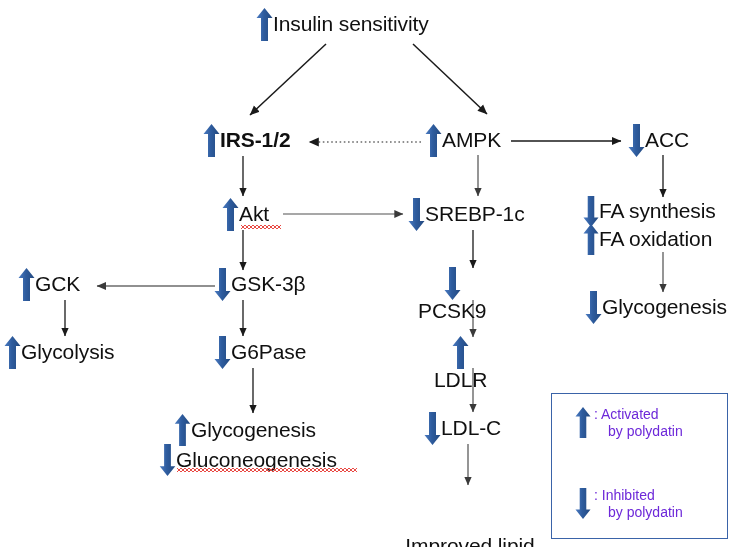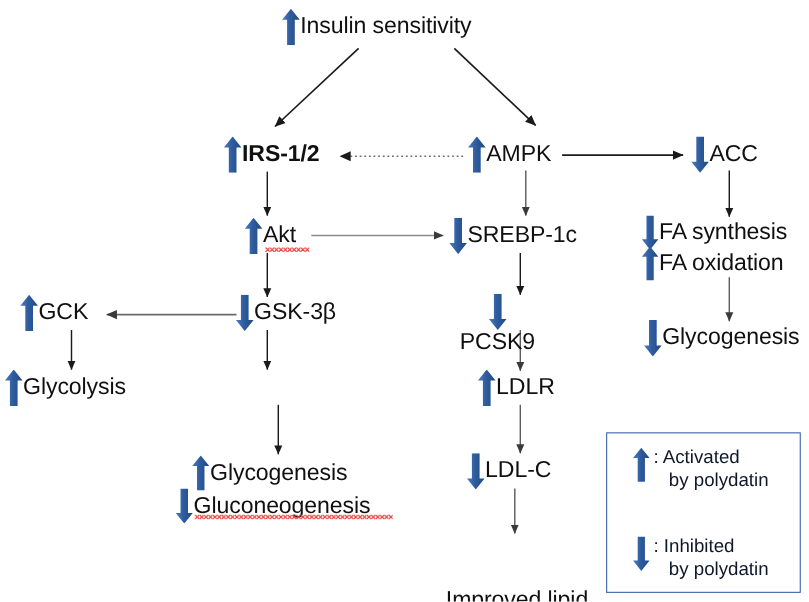--- a/index.html
+++ b/index.html
@@ -74,23 +74,23 @@
     border: 1.6px solid #3a63a8;
     background: #ffffff;
     box-sizing: border-box;
   }
   .legend-row {
     position: absolute;
     display: flex;
     align-items: flex-start;
   }
   .legend-text {
-    font-size: 17px;
+    font-size: 14px;
     line-height: 1.22;
-    color: #0f172a;
+    color: #6d28d9;
     padding-left: 3px;
   }
   .legend-text .l2 { display: block; padding-left: 14px; text-align: center; }
 </style>
 </head>
 <body>
 
 <div id="canvas">
 
   <svg id="wires" viewBox="0 0 735 547" width="735" height="547">
@@ -242,22 +242,28 @@
     <span class="label">Glycogenesis</span>
   </div>
 
   <div class="node" style="left:4px; top:336px;">
     <svg class="glyph" width="17" height="33" viewBox="0 0 17 33">
       <path d="M8.5 0 L16.5 10 L12 10 L12 33 L5 33 L5 10 L0.5 10 Z" fill="url(#gu1)"></path>
     </svg>
     <span class="label">Glycolysis</span>
   </div>
 
-
-  <div class="node" style="left:434px; top:336px;">
+  <div class="node" style="left:214px; top:336px;">
+    <svg class="glyph" width="17" height="33" viewBox="0 0 17 33">
+      <path d="M8.5 33 L16.5 23 L12 23 L12 0 L5 0 L5 23 L0.5 23 Z" fill="url(#gd1)"></path>
+    </svg>
+    <span class="label">G6Pase</span>
+  </div>
+
+  <div class="node" style="left:434px; top:336px;flex-direction:column;">
     <svg class="glyph" width="17" height="33" viewBox="0 0 17 33">
       <path d="M8.5 0 L16.5 10 L12 10 L12 33 L5 33 L5 10 L0.5 10 Z" fill="url(#gu1)"></path>
     </svg>
     <span class="label">LDLR</span>
   </div>
 
   <div class="node" style="left:174px; top:414px;">
     <svg class="glyph" width="17" height="32" viewBox="0 0 17 33">
       <path d="M8.5 0 L16.5 10 L12 10 L12 33 L5 33 L5 10 L0.5 10 Z" fill="url(#gu1)"></path>
     </svg>

